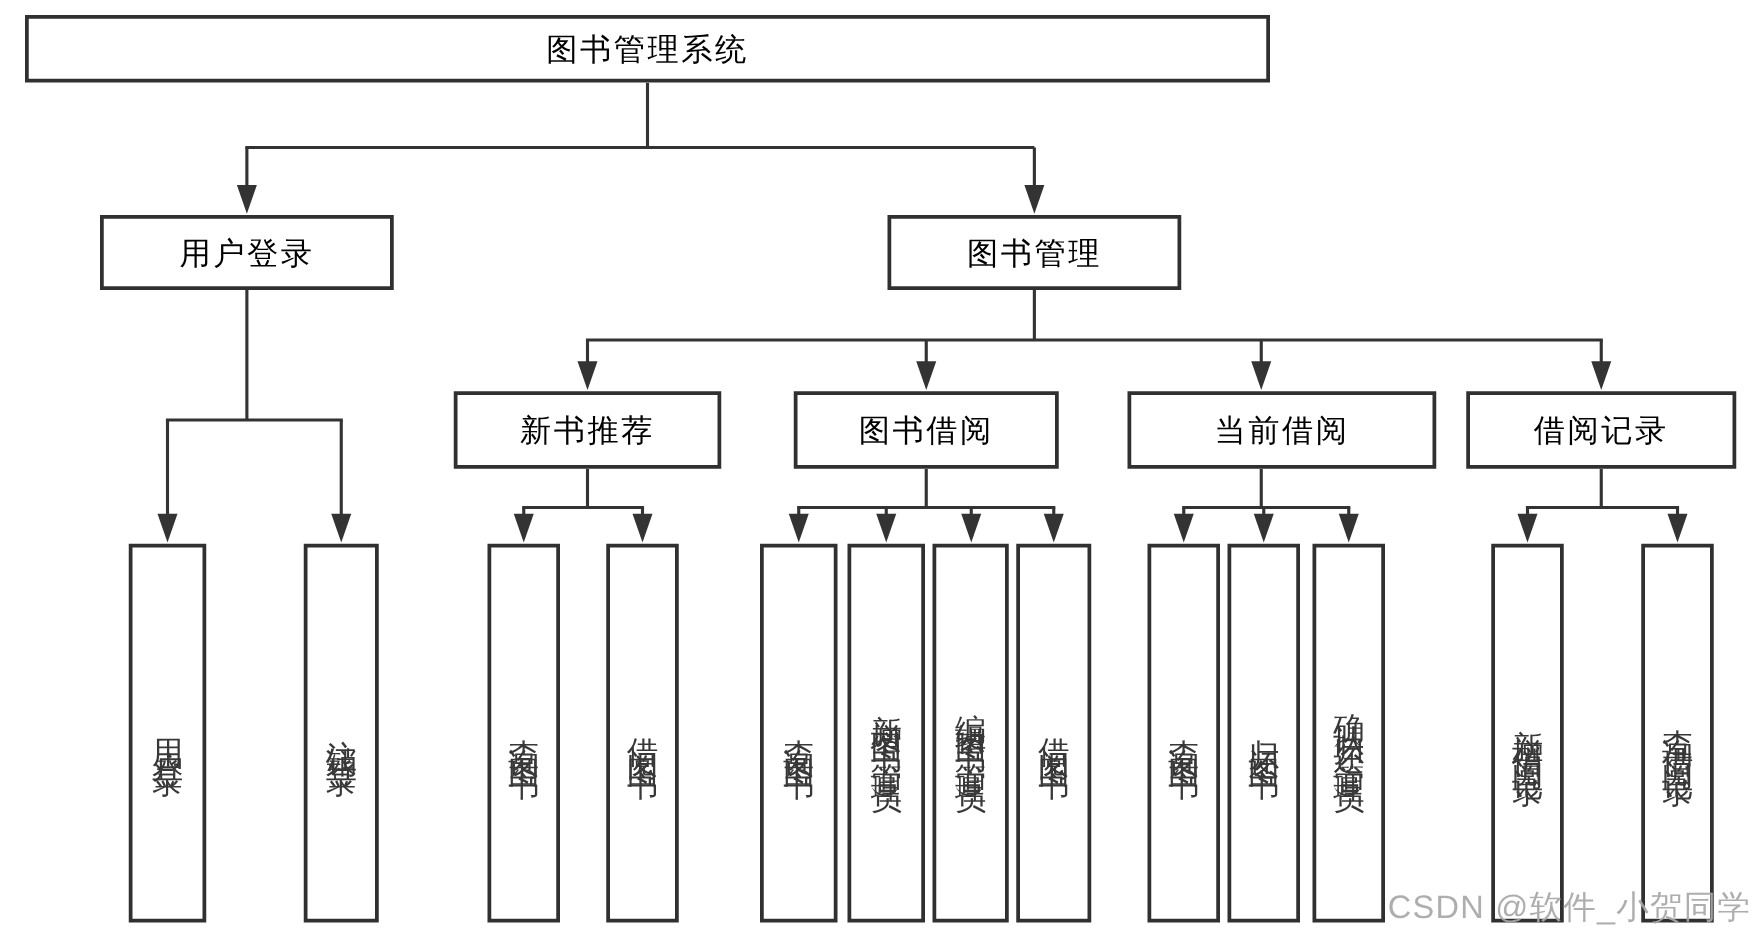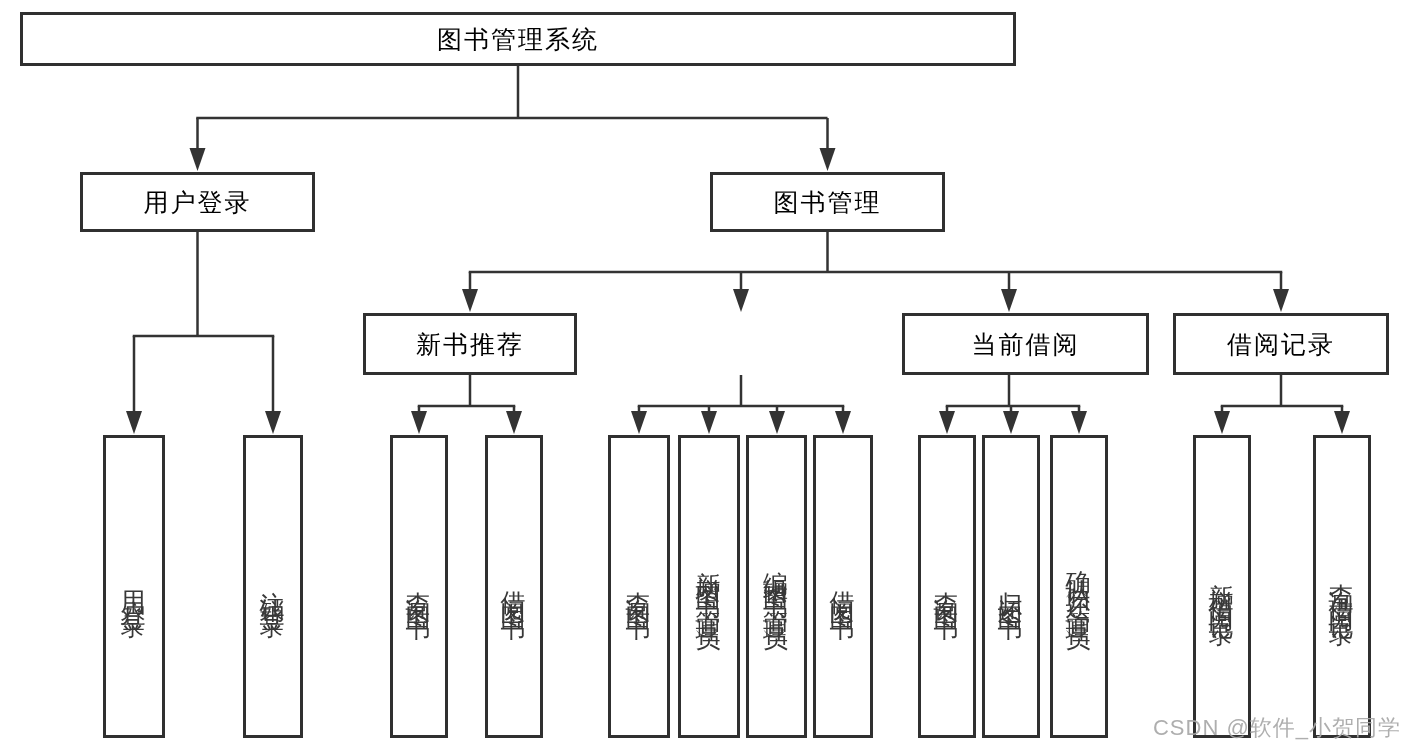--- a/index.html
+++ b/index.html
@@ -42,21 +42,21 @@
     text-orientation: mixed;
     font-size: 25px;
     letter-spacing: 8px;
     white-space: nowrap;
     color: #383838;
   }
   #watermark {
     position: absolute;
     right: 4px;
     bottom: 4px;
-    font-size: 22px;
+    font-size: 26px;
     letter-spacing: 1px;
     color: #a8a8a8;
     opacity: 0.92;
     white-space: nowrap;
     z-index: 10;
   }
 </style>
 </head>
 <body>
 
@@ -135,20 +135,23 @@
   <div class="box" style="left:80px;top:172px;width:235px;height:60px">
     <span class="h-label">用户登录</span>
   </div>
   <div class="box" style="left:710px;top:172px;width:235px;height:60px">
     <span class="h-label">图书管理</span>
   </div>
 
   <div class="box" style="left:363px;top:313px;width:214px;height:62px">
     <span class="h-label">新书推荐</span>
   </div>
+  <div class="box" style="left:635px;top:313px;width:212px;height:62px">
+    <span class="h-label">图书借阅</span>
+  </div>
   <div class="box" style="left:902px;top:313px;width:247px;height:62px">
     <span class="h-label">当前借阅</span>
   </div>
   <div class="box" style="left:1173px;top:313px;width:216px;height:62px">
     <span class="h-label">借阅记录</span>
   </div>
 
   <div class="box" style="left:103px;top:435px;width:62px;height:303px">
     <span class="v-label">用户登录</span>
   </div>

